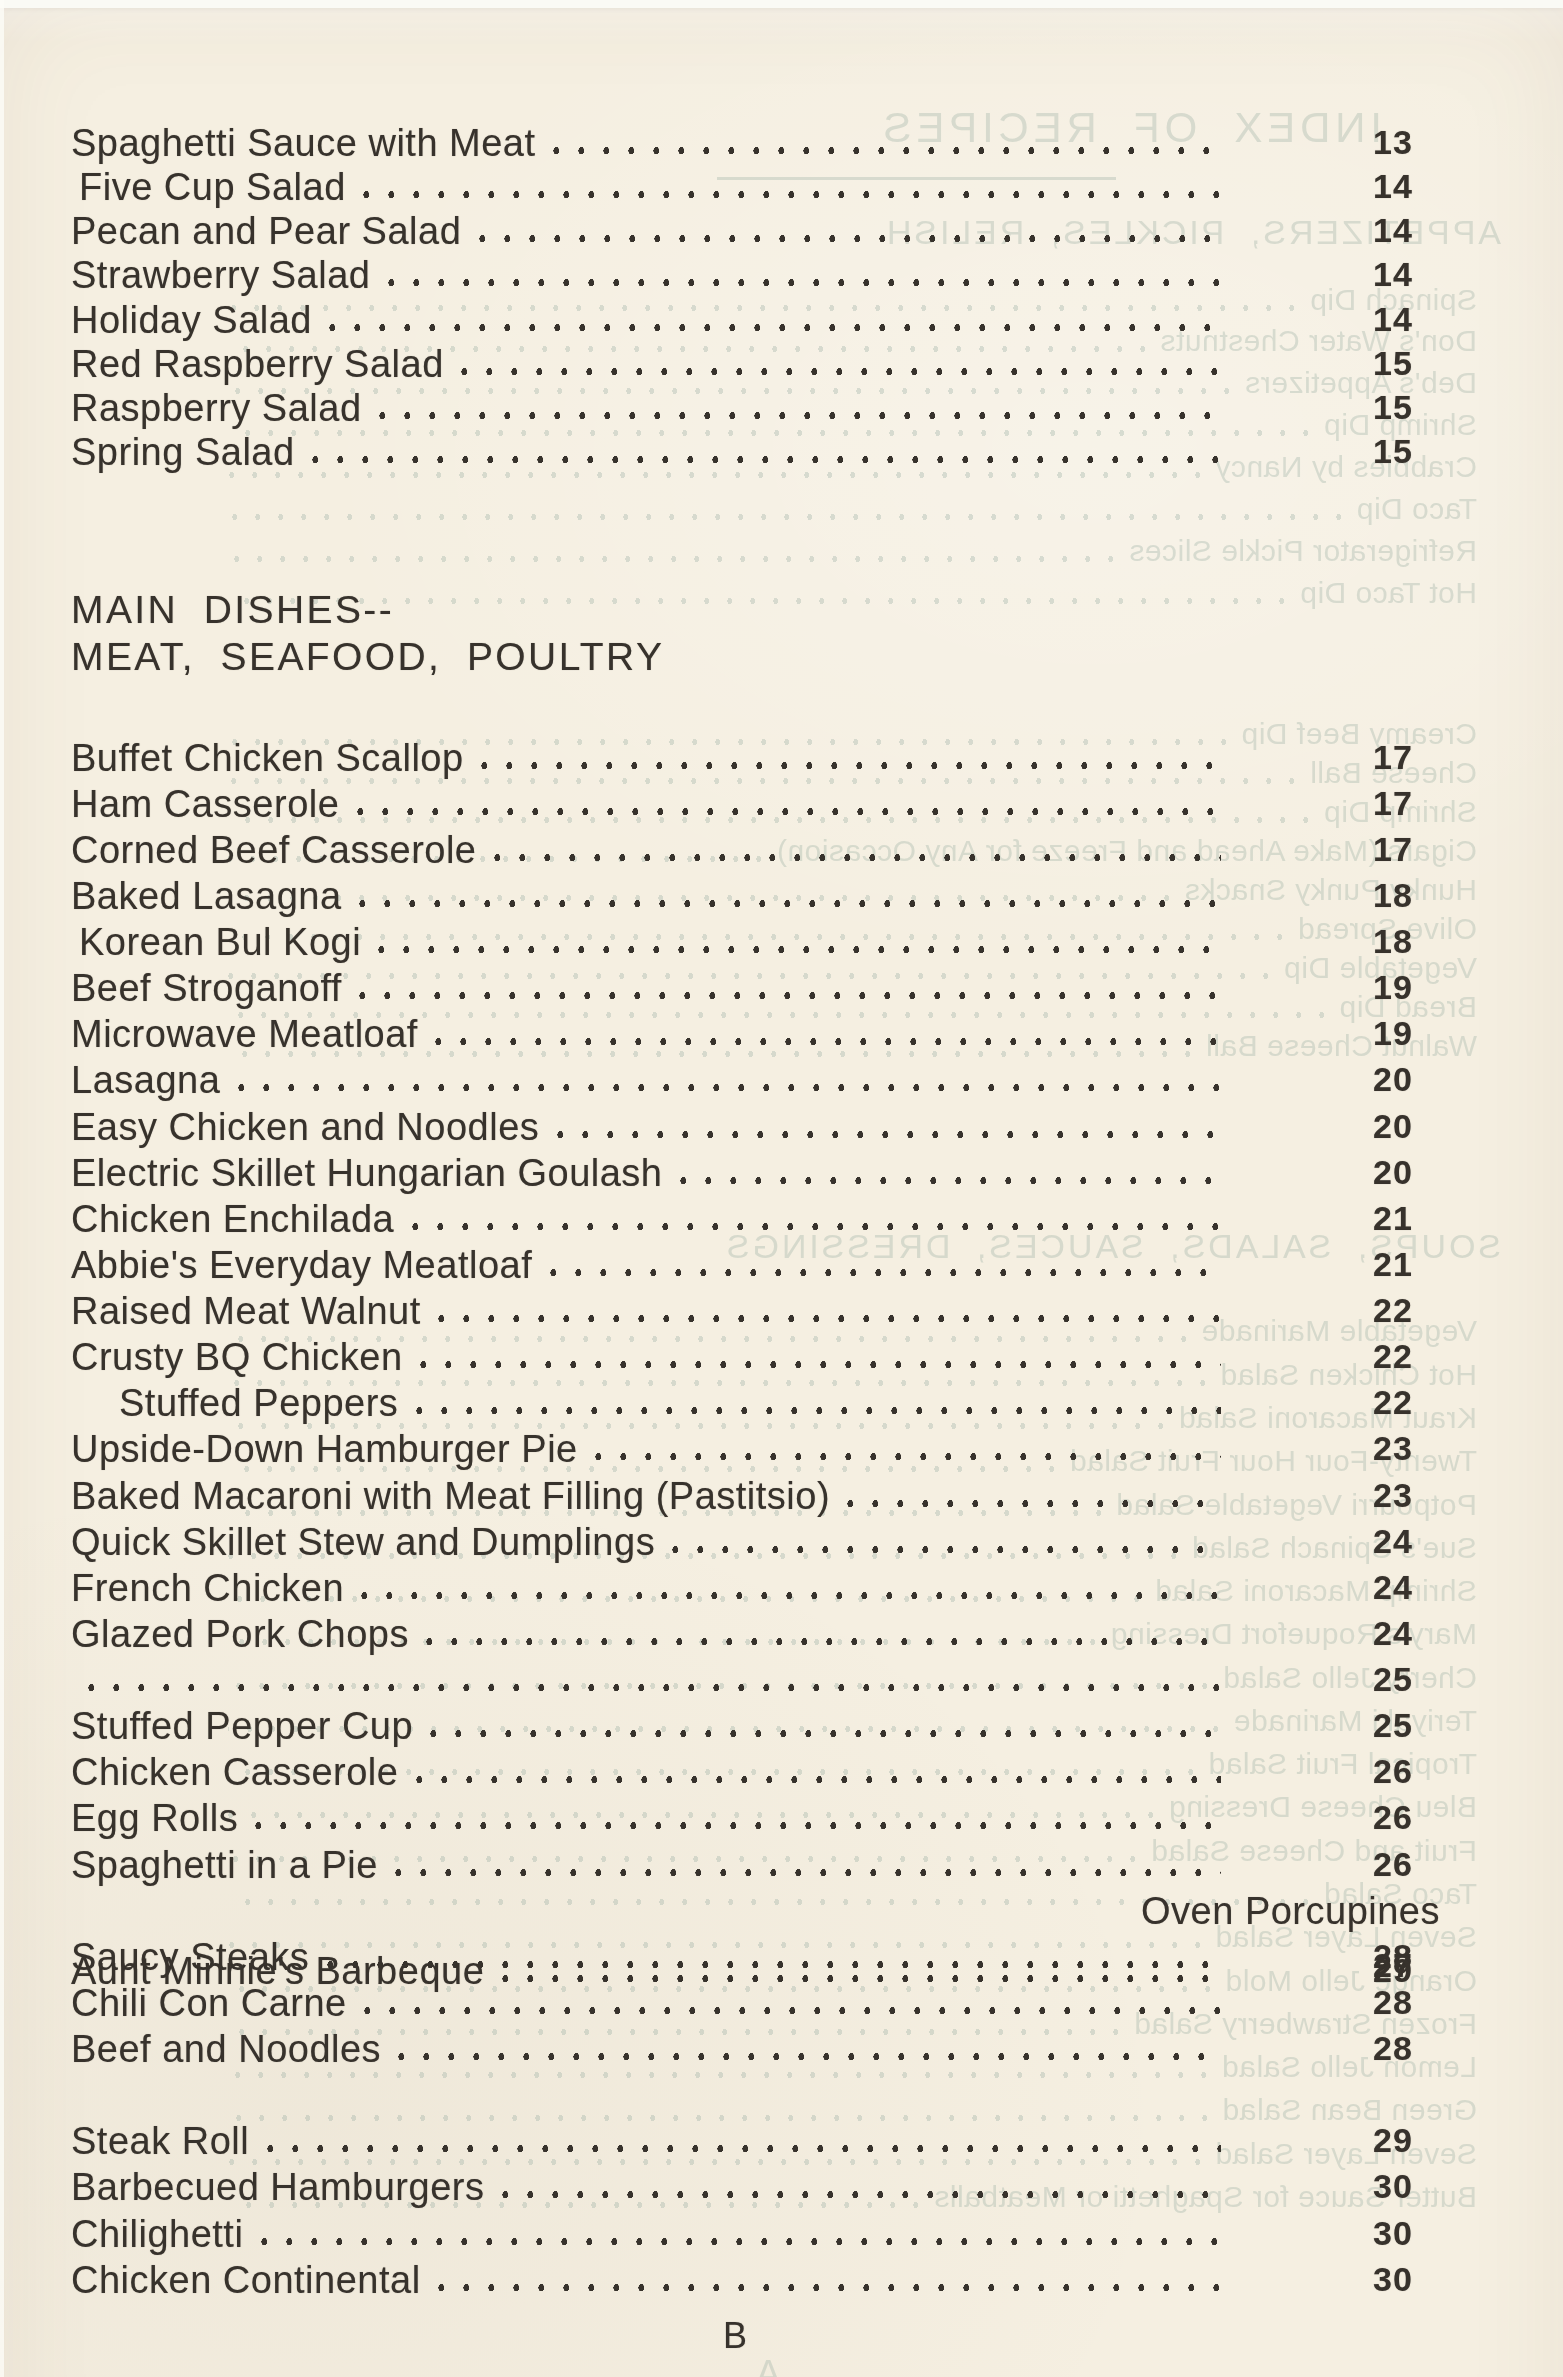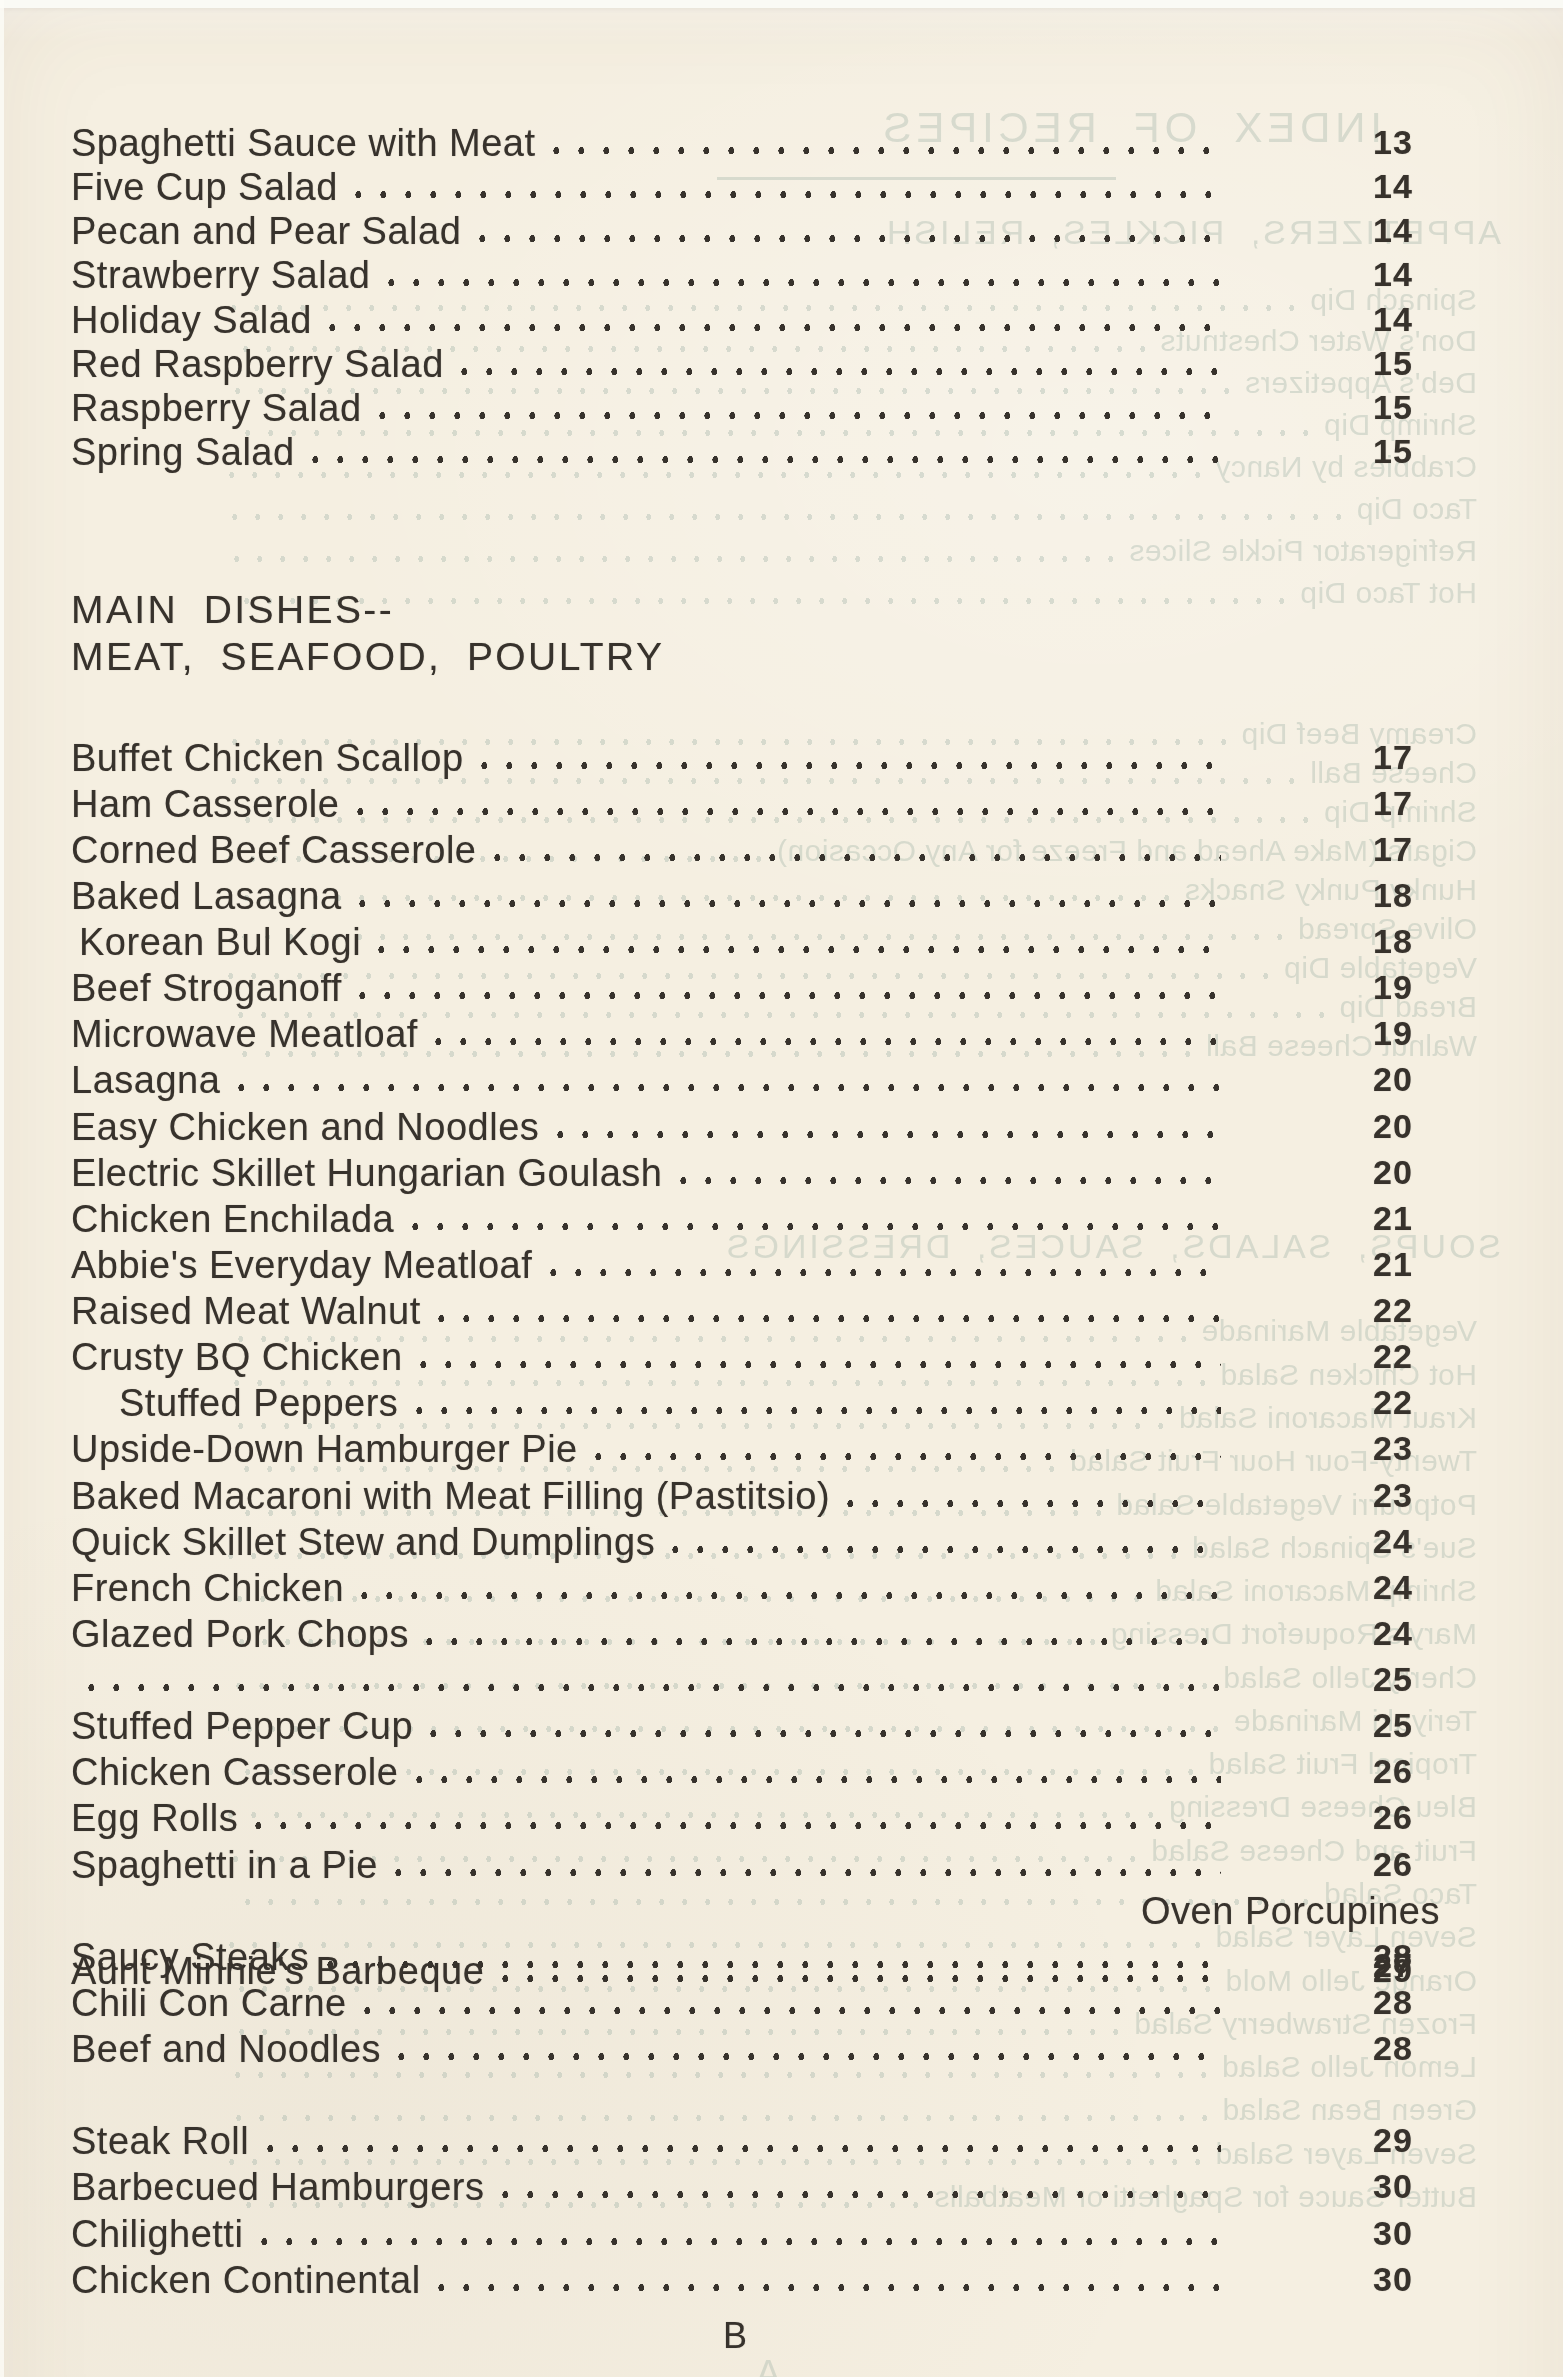--- a/index.html
+++ b/index.html
@@ -317,21 +317,21 @@
   </div>
 
   <div id="toc">
     <div class="section-heading" style="top:586px">MAIN DISHES--</div>
     <div class="section-heading" style="top:633px">MEAT, SEAFOOD, POULTRY</div>
   <div class="row" style="top: 120px;">
         <span class="title">Spaghetti Sauce with Meat</span>
         <span class="leader"></span>
         <span class="pagenum">13</span>
       </div>
-      <div class="row" style="top: 164px;">
+      <div class="row" style="top: 164px; margin-left: 8px;">
         <span class="title">Five Cup Salad</span>
         <span class="leader"></span>
         <span class="pagenum">14</span>
       </div>
       <div class="row" style="top: 208px;">
         <span class="title">Pecan and Pear Salad</span>
         <span class="leader"></span>
         <span class="pagenum">14</span>
       </div>
       <div class="row" style="top: 252px;">

